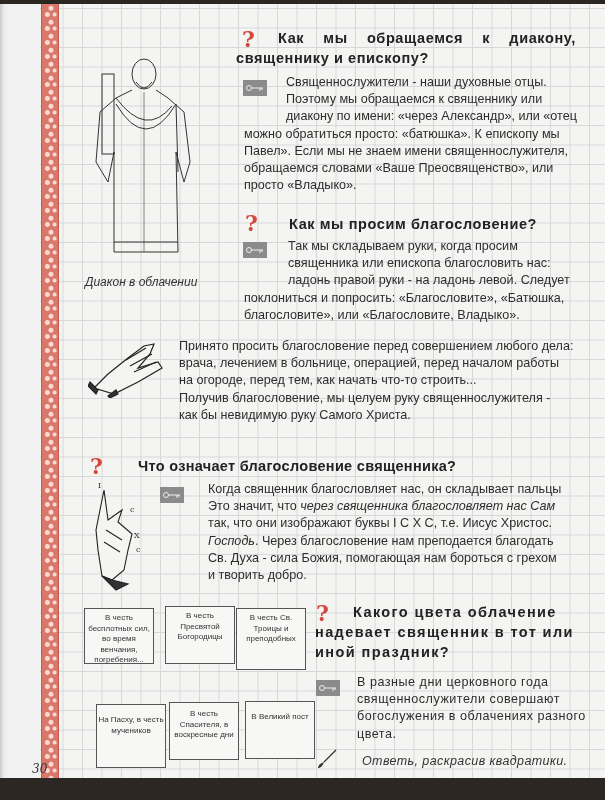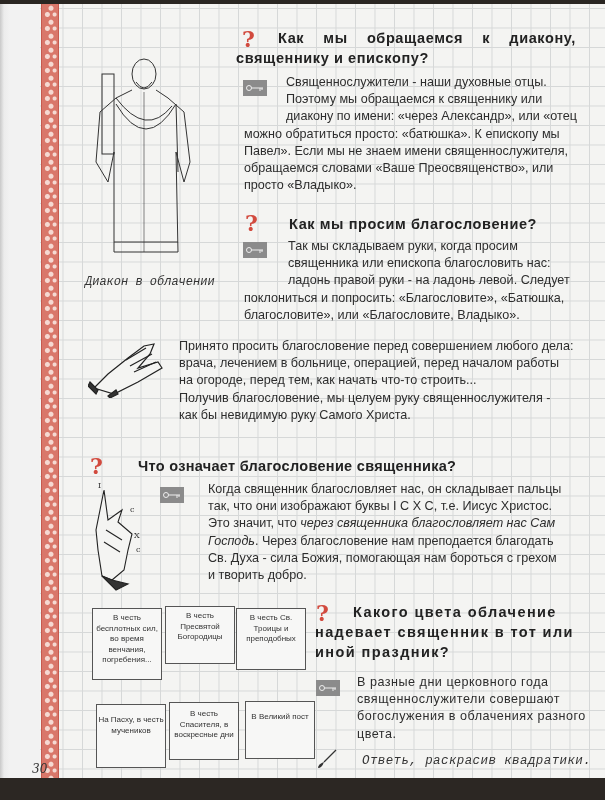--- a/index.html
+++ b/index.html
@@ -35,21 +35,21 @@
   .q-mark { color: #d24a3e; font-family: "DejaVu Serif", serif; font-weight: bold; font-size: 22px; position: absolute; line-height: 1; }
   .key-icon {
     position: absolute; width: 24px; height: 16px; background: #8b8b8b;
     display: flex; align-items: center; justify-content: center;
   }
   .key-icon svg { width: 18px; height: 8px; }
 
   .heading { position: absolute; font-family: Liberation Sans, sans-serif; font-weight: bold; font-size: 14.5px; line-height: 20px; color: #222; letter-spacing: 0.6px; }
   .body-text { position: absolute; font-size: 12.6px; line-height: 17.2px; color: #2d2d2d; }
 
-  .caption { position: absolute; font-family: Liberation Mono, monospace; font-style: italic; font-size: 12px; color: #333; }
+  .caption { position: absolute; font-family: Liberation Sans, sans-serif; font-style: italic; font-size: 12px; color: #333; }
 
   .swatch {
     position: absolute; width: 70px; border: 1.5px solid #555; background: #f7f7f6;
     font-size: 8px; line-height: 10.5px; text-align: center; padding-top: 4px; color: #333;
   }
   .page-number { position: absolute; left: 32px; top: 758px; font-family: "DejaVu Serif", serif; font-style: italic; font-size: 12px; color: #333; }
 </style>
 </head>
 <body>
 
@@ -137,28 +137,28 @@
     </g>
   </svg>
   <div class="key-icon" style="left:160px;top:483px">
     <svg viewBox="0 0 18 8">
         <circle cx="3" cy="4" r="2.5" fill="none" stroke="#eee" stroke-width="1"></circle>
         <path d="M5.5 4 H17 M14 4 V7 M16 4 V6" stroke="#eee" stroke-width="1"></path>
       </svg>
   </div>
   <div class="body-text" style="left:208px;top:477px;width:395px">
     <div>Когда священник благословляет нас, он складывает пальцы</div>
+    <div><span>Это значит, что </span><i>через священника благословляет нас Сам</i></div>
     <div>так, что они изображают буквы  I С Х С, т.е. Иисус Христос.</div>
-    <div><span>Это значит, что </span><i>через священника благословляет нас Сам</i></div>
     <div><i>Господь</i><span>. Через благословение нам преподается благодать</span></div>
     <div>Св. Духа - сила Божия, помогающая нам бороться с грехом</div>
     <div>и творить добро.</div>
   </div>
 
-  <div class="swatch" style="left:92px;top:604px;height:72px">В честь бесплотных сил, во время венчания, погребения...</div>
+  <div class="swatch" style="left:84px;top:604px;height:56px">В честь бесплотных сил, во время венчания, погребения...</div>
   <div class="swatch" style="left:165px;top:602px;height:58px">В честь Пресвятой Богородицы</div>
   <div class="swatch" style="left:236px;top:604px;height:62px">В честь Св. Троицы и преподобных</div>
   <div class="swatch" style="left:96px;top:700px;height:64px;padding-top:10px">На Пасху, в честь мучеников</div>
   <div class="swatch" style="left:169px;top:698px;height:58px;padding-top:6px">В честь Спасителя, в воскресные дни</div>
   <div class="swatch" style="left:245px;top:697px;height:58px;padding-top:10px">В Великий пост</div>
 
   <div class="q-mark" style="left:316px;top:598px">?</div>
   <div class="heading" style="left:315px;top:598px;width:280px;letter-spacing:1.4px">
     <div style="padding-left:38px">Какого цвета облачение</div>
     <div>надевает священник в тот или</div>

